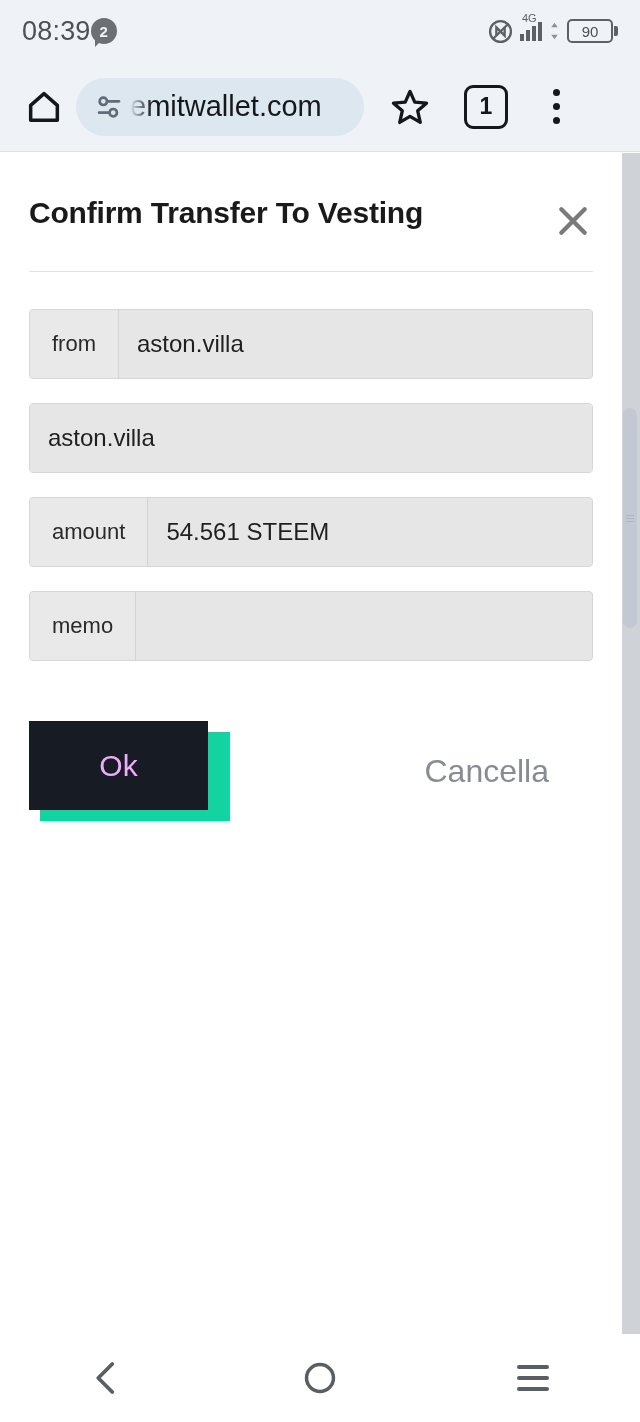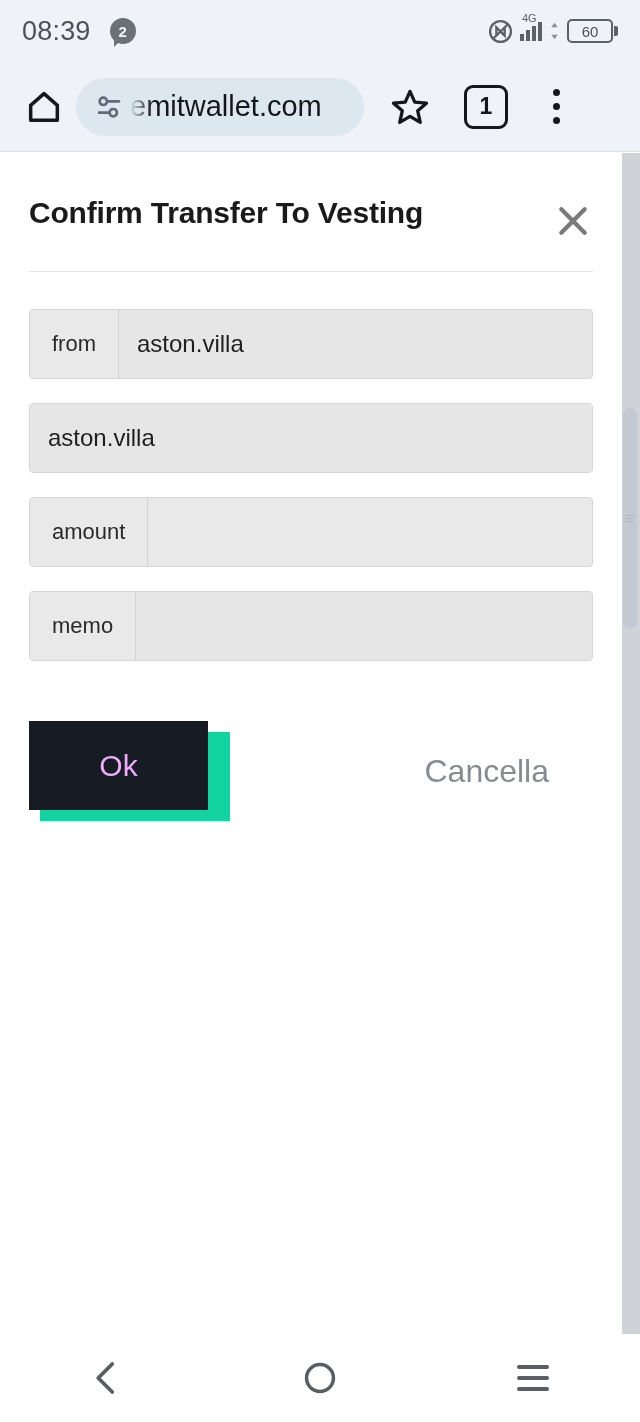--- a/index.html
+++ b/index.html
@@ -9,21 +9,21 @@
     background:#ffffff; overflow:hidden;
   }
   .screen { position:relative; width:640px; height:1422px; background:#ffffff; }
 
   
   .status-bar {
     position:absolute; top:0; left:0; width:640px; height:62px;
     background:#eff3f8; display:flex; align-items:center;
     padding:0 22px; justify-content:space-between;
   }
-  .status-left { display:flex; align-items:center; gap:19px; }
+  .status-left { display:flex; align-items:center; gap:0; }
   .clock { font-size:27px; color:#4d5156; letter-spacing:0.2px; }
   .notif-badge {
     width:26px; height:26px; background:#6b7075; border-radius:50%;
     position:relative; display:flex; align-items:center; justify-content:center;
     color:#eff3f8; font-size:15px; font-weight:bold;
   }
   .notif-badge:after {
     content:""; position:absolute; bottom:-3px; left:4px;
     border-left:5px solid #6b7075; border-bottom:5px solid transparent;
     border-top:3px solid #6b7075;
@@ -175,21 +175,21 @@
             <i></i>
             <i></i>
             <i></i>
           </span>
       </span>
       <svg class="updown" viewBox="0 0 12 24">
         <path d="M6 3 L9.5 8 H2.5 Z" fill="#8b9097"></path>
         <path d="M6 21 L2.5 16 H9.5 Z" fill="#8b9097"></path>
       </svg>
       <span class="battery">
-        <span class="batt-body">60</span>
+        <span class="batt-body">90</span>
         <span class="batt-cap"></span>
       </span>
     </div>
   </div>
 
   <div class="toolbar">
     <div class="tb-icon home-btn">
       <svg viewBox="0 0 24 24" width="40" height="40">
         <path d="M4 11 L12 4 L20 11 V20 H4 Z" fill="none" stroke="#14181c" stroke-width="2.1" stroke-linejoin="round"></path>
       </svg>
@@ -242,20 +242,21 @@
       <div class="fields">
         <div class="field-row">
           <div class="field-label">from</div>
           <div class="field-value">aston.villa</div>
         </div>
         <div class="field-row">
           <div class="field-value">aston.villa</div>
         </div>
         <div class="field-row">
           <div class="field-label">amount</div>
+          <div class="field-value">54.561 STEEM</div>
         </div>
         <div class="field-row">
           <div class="field-label">memo</div>
           <div class="field-value"></div>
         </div>
       </div>
 
       <div class="actions">
         <div class="ok-wrap">
           <div class="ok-shadow" style="background: rgb(19, 211, 160);"></div>

